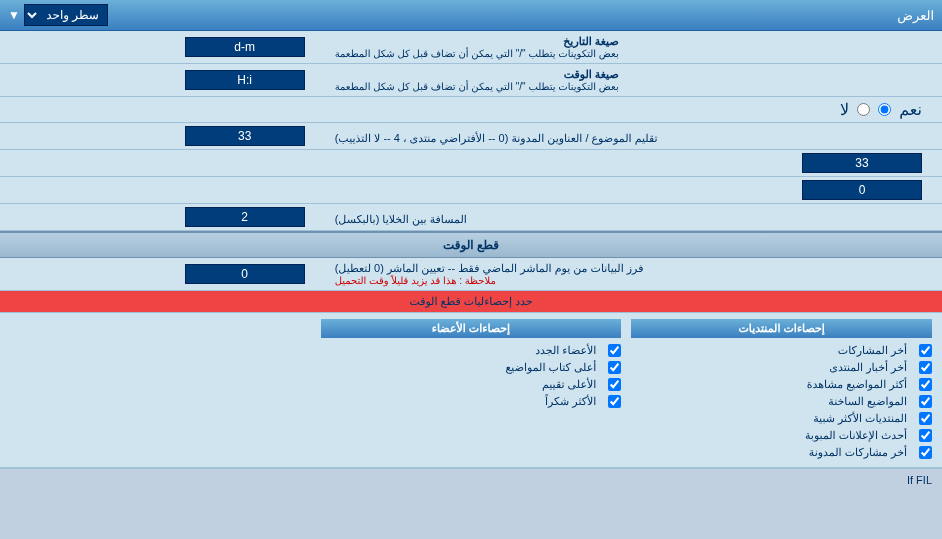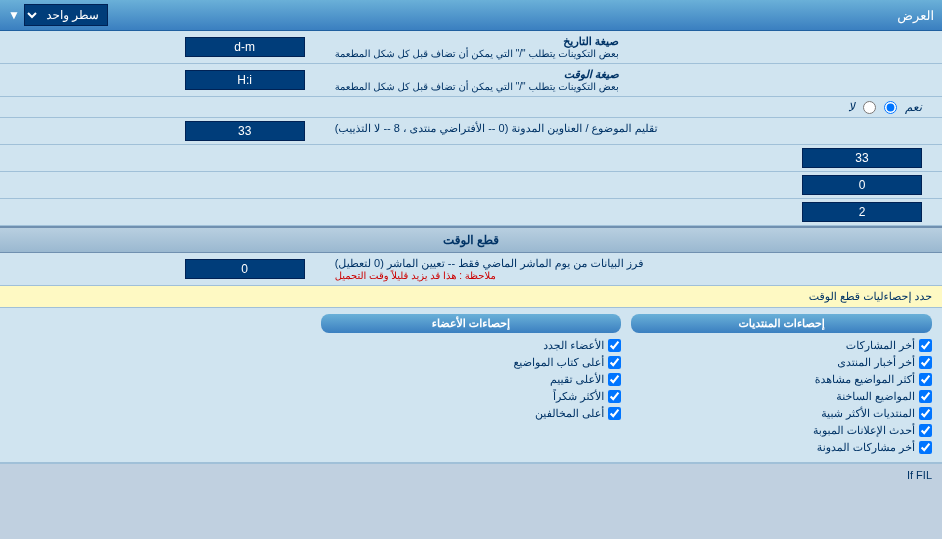--- a/index.html
+++ b/index.html
@@ -35,37 +35,35 @@
       font-size: 12px;
     }
     .radio-row {
       display: flex;
       align-items: center;
       gap: 8px;
       justify-content: flex-end;
     }
     .radio-label {
       color: #003366;
-      font-size: 12px;
-      font-style: italic;
+      font-size: 16px;
     }
     .stats-col-title {
       background: linear-gradient(to bottom, #6ab0d8, #3a7fc0);
       color: white;
       text-align: center;
       padding: 3px 6px;
       font-weight: bold;
       margin-bottom: 4px;
       font-size: 11px;
-      border-radius: 8px;
     }
     .stats-item {
       display: flex;
       align-items: center;
-      gap: 4px;
+      gap: 12px;
       padding: 2px 0;
       font-size: 11px;
       color: #003366;
     }
     .stats-item input[type="checkbox"] {
       margin: 0;
     }
     .note-text {
       color: #cc0000;
       font-size: 10px;
@@ -76,21 +74,21 @@
     }
     .label-cell {
       flex: 2;
       background: #d0e4f0;
       padding: 4px 10px;
       text-align: right;
       color: #003366;
       font-size: 11px;
       border-bottom: 1px solid #a0c0d8;
       display: flex;
-      align-items: flex-start;
+      align-items: flex-end;
       justify-content: flex-end;
     }
     .input-cell {
       flex: 1;
       background: #d0e4f0;
       padding: 3px 20px 3px 6px;
       border-bottom: 1px solid #a0c0d8;
       display: flex;
       align-items: center;
       justify-content: flex-start;
@@ -134,21 +132,21 @@
       </div>
     </div>
     <div class="input-cell">
       <input type="text" class="input-field" value="d-m" style="">
     </div>
   </div>
 
   <div class="row-pair">
     <div class="label-cell">
       <div>
-        <div style="font-weight:bold;font-style:italic;">صيغة الوقت</div>
+        <div style="font-weight:bold;">صيغة الوقت</div>
         <div style="font-size:10px;">بعض التكوينات يتطلب "/" التي يمكن أن تضاف قبل كل شكل المطعمة</div>
       </div>
     </div>
     <div class="input-cell">
       <input type="text" class="input-field" value="H:i" style="">
     </div>
   </div>
 
   <div class="row-pair">
     <div class="input-cell">
@@ -156,60 +154,63 @@
         <label class="radio-label">نعم</label>
         <input type="radio" name="bold" checked="" style="">
         <input type="radio" name="bold" style="">
         <label class="radio-label">لا</label>
       </div>
     </div>
   </div>
 
   <div class="row-pair">
     <div class="label-cell">
-      <div>تقليم الموضوع / العناوين المدونة (0 -- الأفتراضي منتدى ، 8 -- لا التذييب)</div>
+      <div>تقليم الموضوع / العناوين المدونة (0 -- الأفتراضي منتدى ، 4 -- لا التذييب)</div>
     </div>
     <div class="input-cell">
       <input type="text" class="input-field" value="33" style="">
     </div>
   </div>
 
   <div class="row-pair">
     <div class="input-cell">
       <input type="text" class="input-field" value="33" style="">
     </div>
   </div>
 
   <div class="row-pair">
     <div class="input-cell">
       <input type="text" class="input-field" value="0" style="">
     </div>
   </div>
 
   <div class="row-pair">
+    <div class="label-cell">
+      <div>المسافة بين الخلايا (بالبكسل)</div>
+    </div>
     <div class="input-cell">
       <input type="text" class="input-field" value="2" style="">
     </div>
   </div>
 
   <div class="section-title">
     <span>قطع الوقت</span>
   </div>
 
   <div class="row-pair">
     <div class="label-cell" style="flex-direction:column; align-items:flex-end;">
       <div>فرز البيانات من يوم الماشر الماضي فقط -- تعيين الماشر (0 لتعطيل)</div>
       <div class="note-text">ملاحظة : هذا قد يزيد قليلاً وقت التحميل</div>
     </div>
     <div class="input-cell">
       <input type="text" class="input-field" value="0" style="">
     </div>
   </div>
 
-  <div style="background:#fef9c3; padding:4px 10px; border-bottom:1px solid #a0c0d8; color:#003366; font-size:11px; text-align:right;">
+  <div style="background:#ef4444; padding:4px 18px; border-bottom:1px solid #a0c0d8; color:#003366; font-size:11px; text-align:center;">
     <span>حدد إحصاءليات قطع الوقت</span>
   </div>
 
   <div style="background:#d0e4f0; padding:6px 10px; border-bottom:1px solid #a0c0d8;">
     <div style="display:flex; width:100%; gap:10px;">
 
       <div style="flex:1;">
         <div class="stats-col-title">
           <span>إحصاءات المنتديات</span>
         </div>
@@ -256,24 +257,20 @@
           <span>أعلى كتاب المواضيع</span>
         </div>
         <div class="stats-item">
           <input type="checkbox" checked="" style="">
           <span>الأعلى تقييم</span>
         </div>
         <div class="stats-item">
           <input type="checkbox" checked="" style="">
           <span>الأكثر شكراً</span>
         </div>
-        <div class="stats-item">
-          <input type="checkbox" checked="" style="">
-          <span>أعلى المخالفين</span>
-        </div>
       </div>
 
       <div style="flex:1;"></div>
 
     </div>
   </div>
 
   <div style="background:#c0d0e0; padding:4px 10px; border-top:1px solid #a0c0d8;">
     <span style="color:#003366; font-size:11px;">If FIL</span>
   </div>

